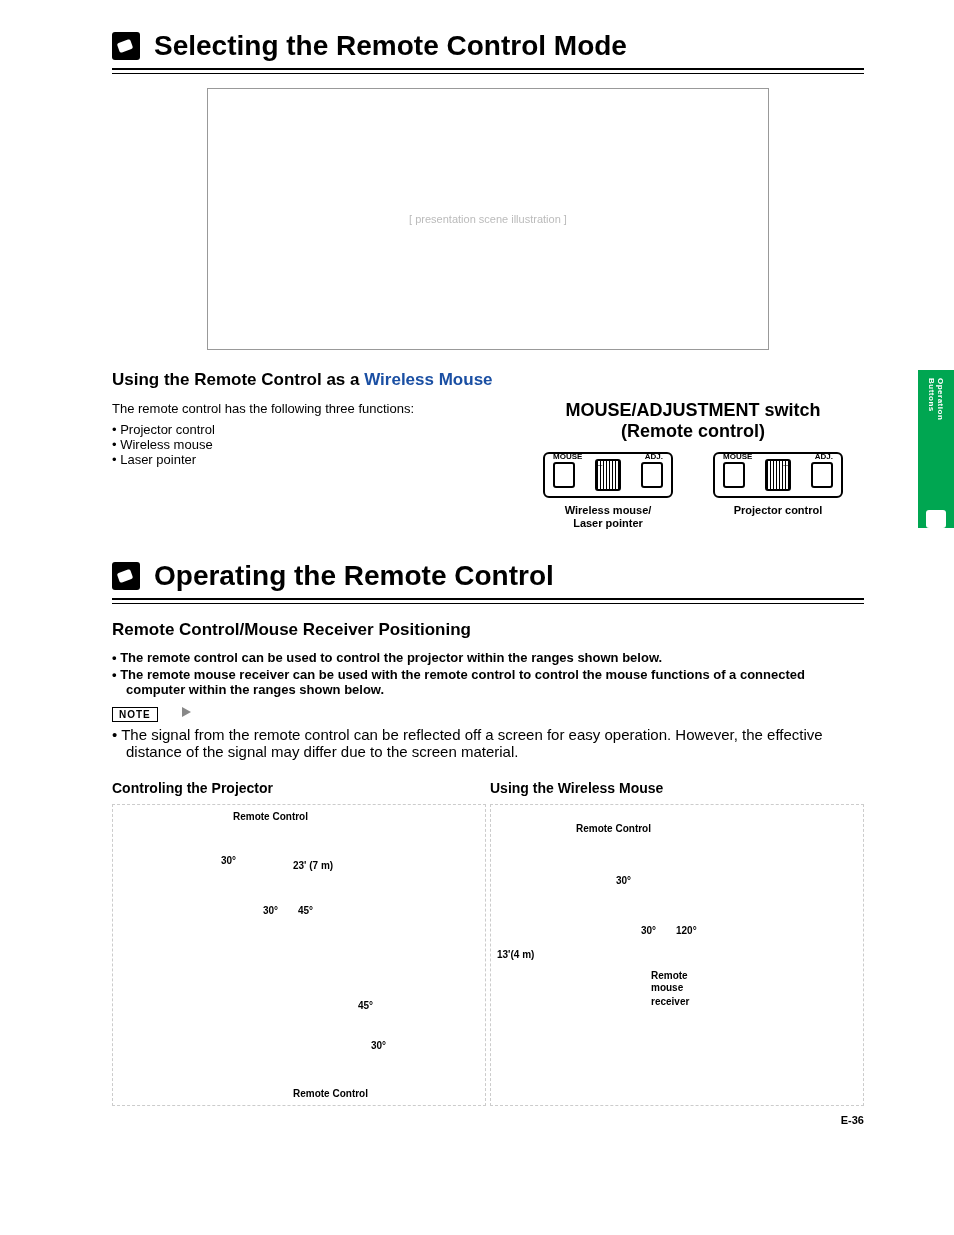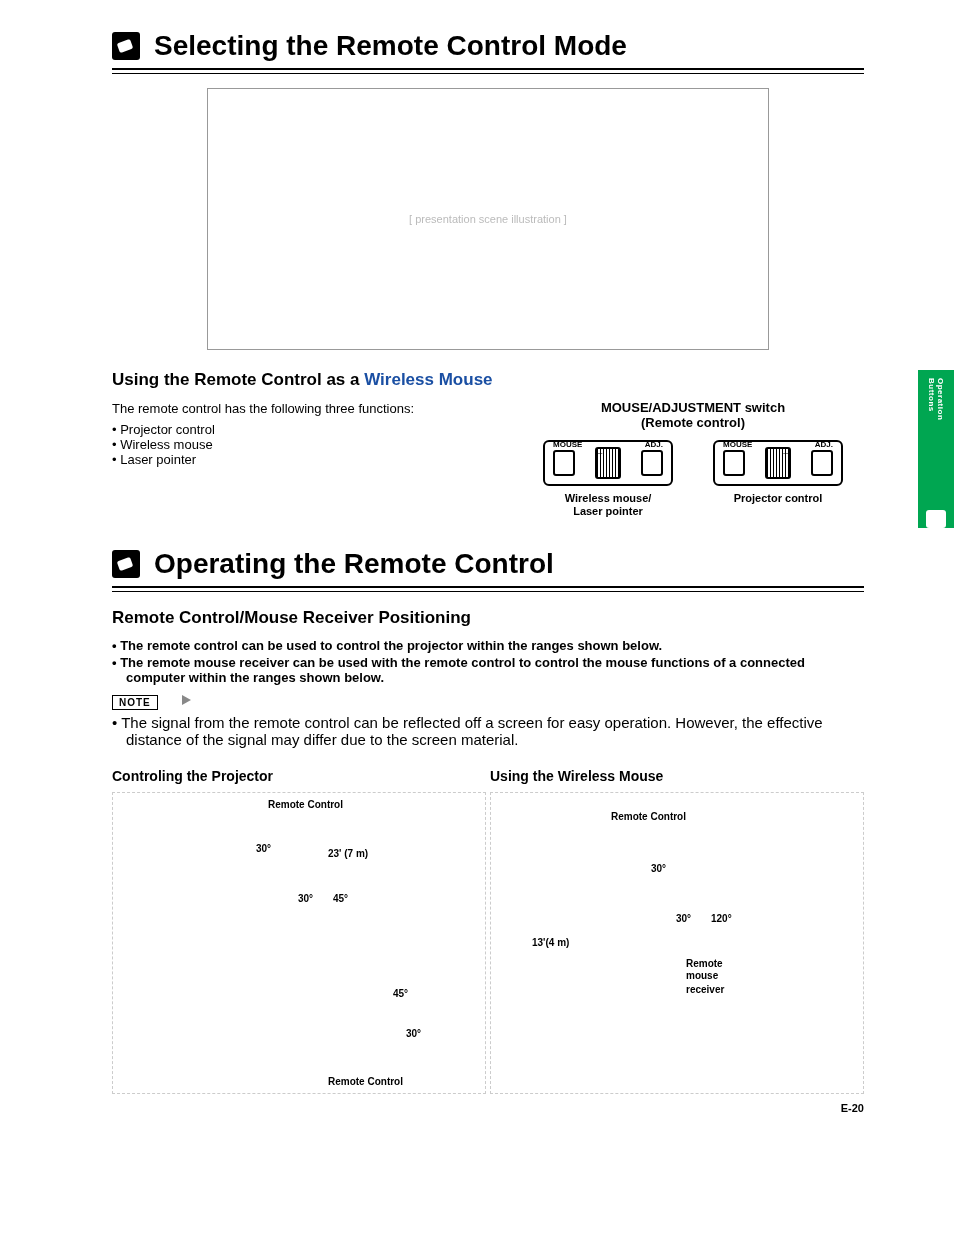--- a/index.html
+++ b/index.html
@@ -120,21 +120,21 @@
   }
   .two-col {
     display: flex;
     gap: 30px;
   }
   .col-left { flex: 0 0 380px; }
   .col-right { flex: 1; }
   .switch-heading {
     text-align: center;
     font-weight: bold;
-    font-size: 13px;
+    font-size: 18px;
     margin-bottom: 10px;
   }
   .switch-row {
     display: flex;
     justify-content: center;
     gap: 40px;
   }
   .switch-block { text-align: center; }
   .switch-box {
     width: 110px;
@@ -234,21 +234,20 @@
   }
   .diagram-box {
     position: relative;
     height: 300px;
     border: 1px dashed #ccc;
   }
   .diag-label {
     position: absolute;
     font-size: 10px;
     font-weight: bold;
-    margin-left: 35px;
   }
   .page-num {
     position: absolute;
     bottom: 20px;
     right: 90px;
     font-size: 11px;
     font-weight: bold;
   }
   .gap { height: 30px; }
 </style>
@@ -363,14 +362,14 @@
         <span class="diag-label" style="top:120px;left:150px">30°</span>
         <span class="diag-label" style="top:120px;left:185px">120°</span>
         <span class="diag-label" style="top:144px;left:6px">13'(4 m)</span>
         <span class="diag-label" style="top:165px;left:160px">Remote</span>
         <span class="diag-label" style="top:177px;left:160px">mouse</span>
         <span class="diag-label" style="top:191px;left:160px">receiver</span>
       </div>
     </div>
   </div>
 
-  <div class="page-num">E-20</div>
+  <div class="page-num">E-36</div>
 </div>
 
 </body></html>

